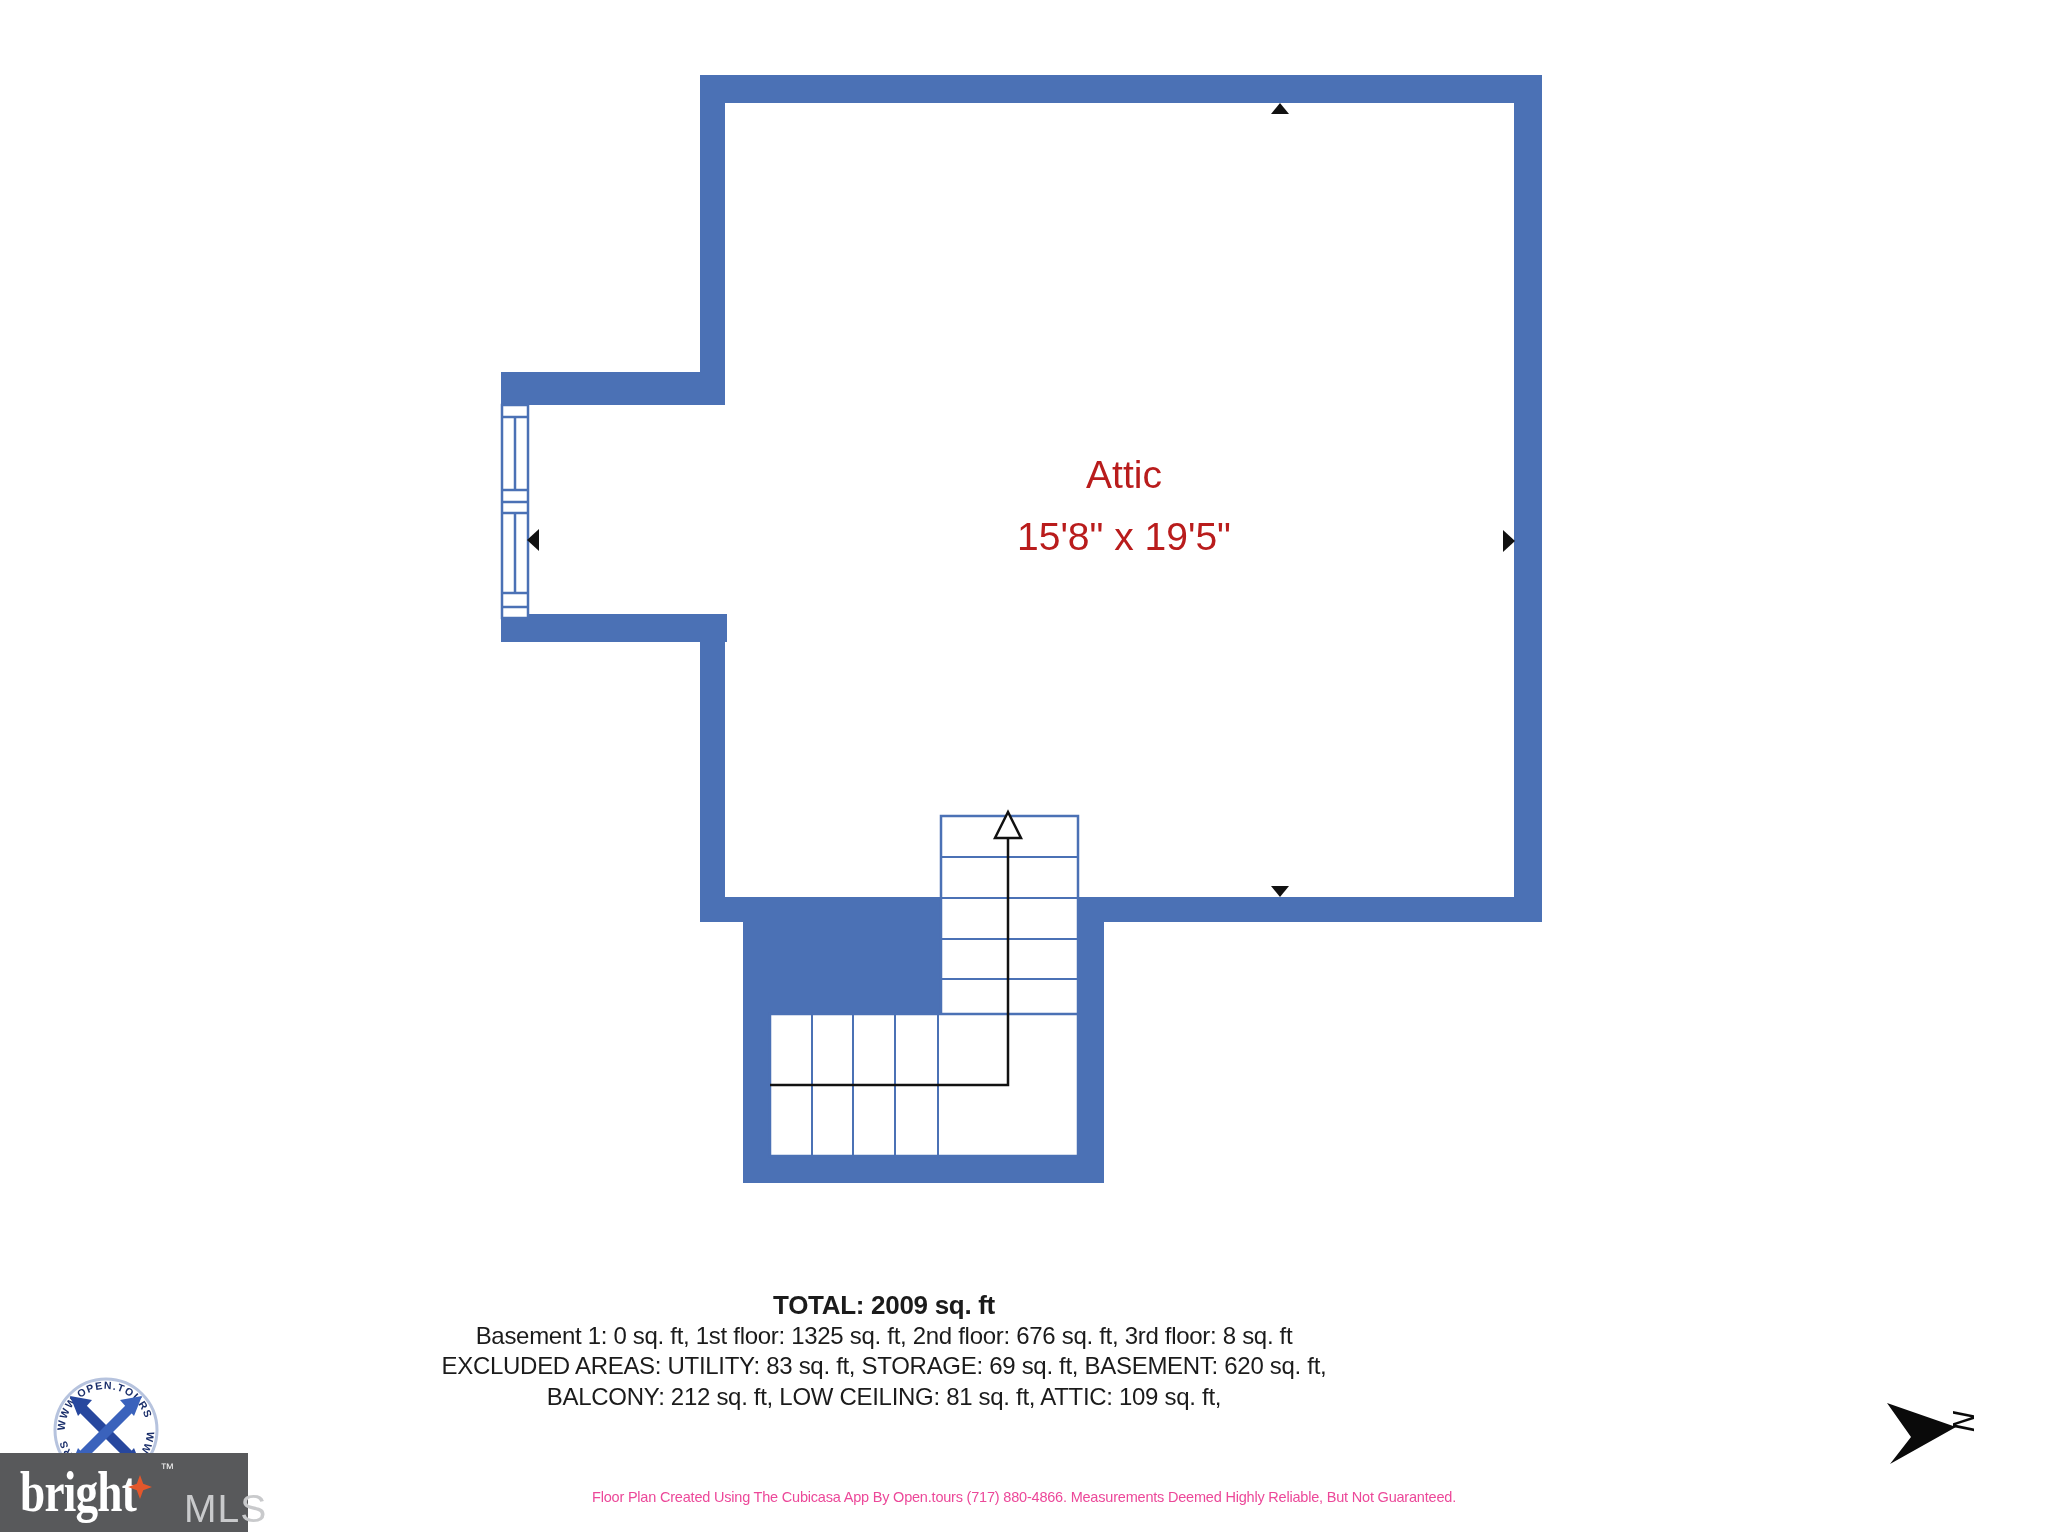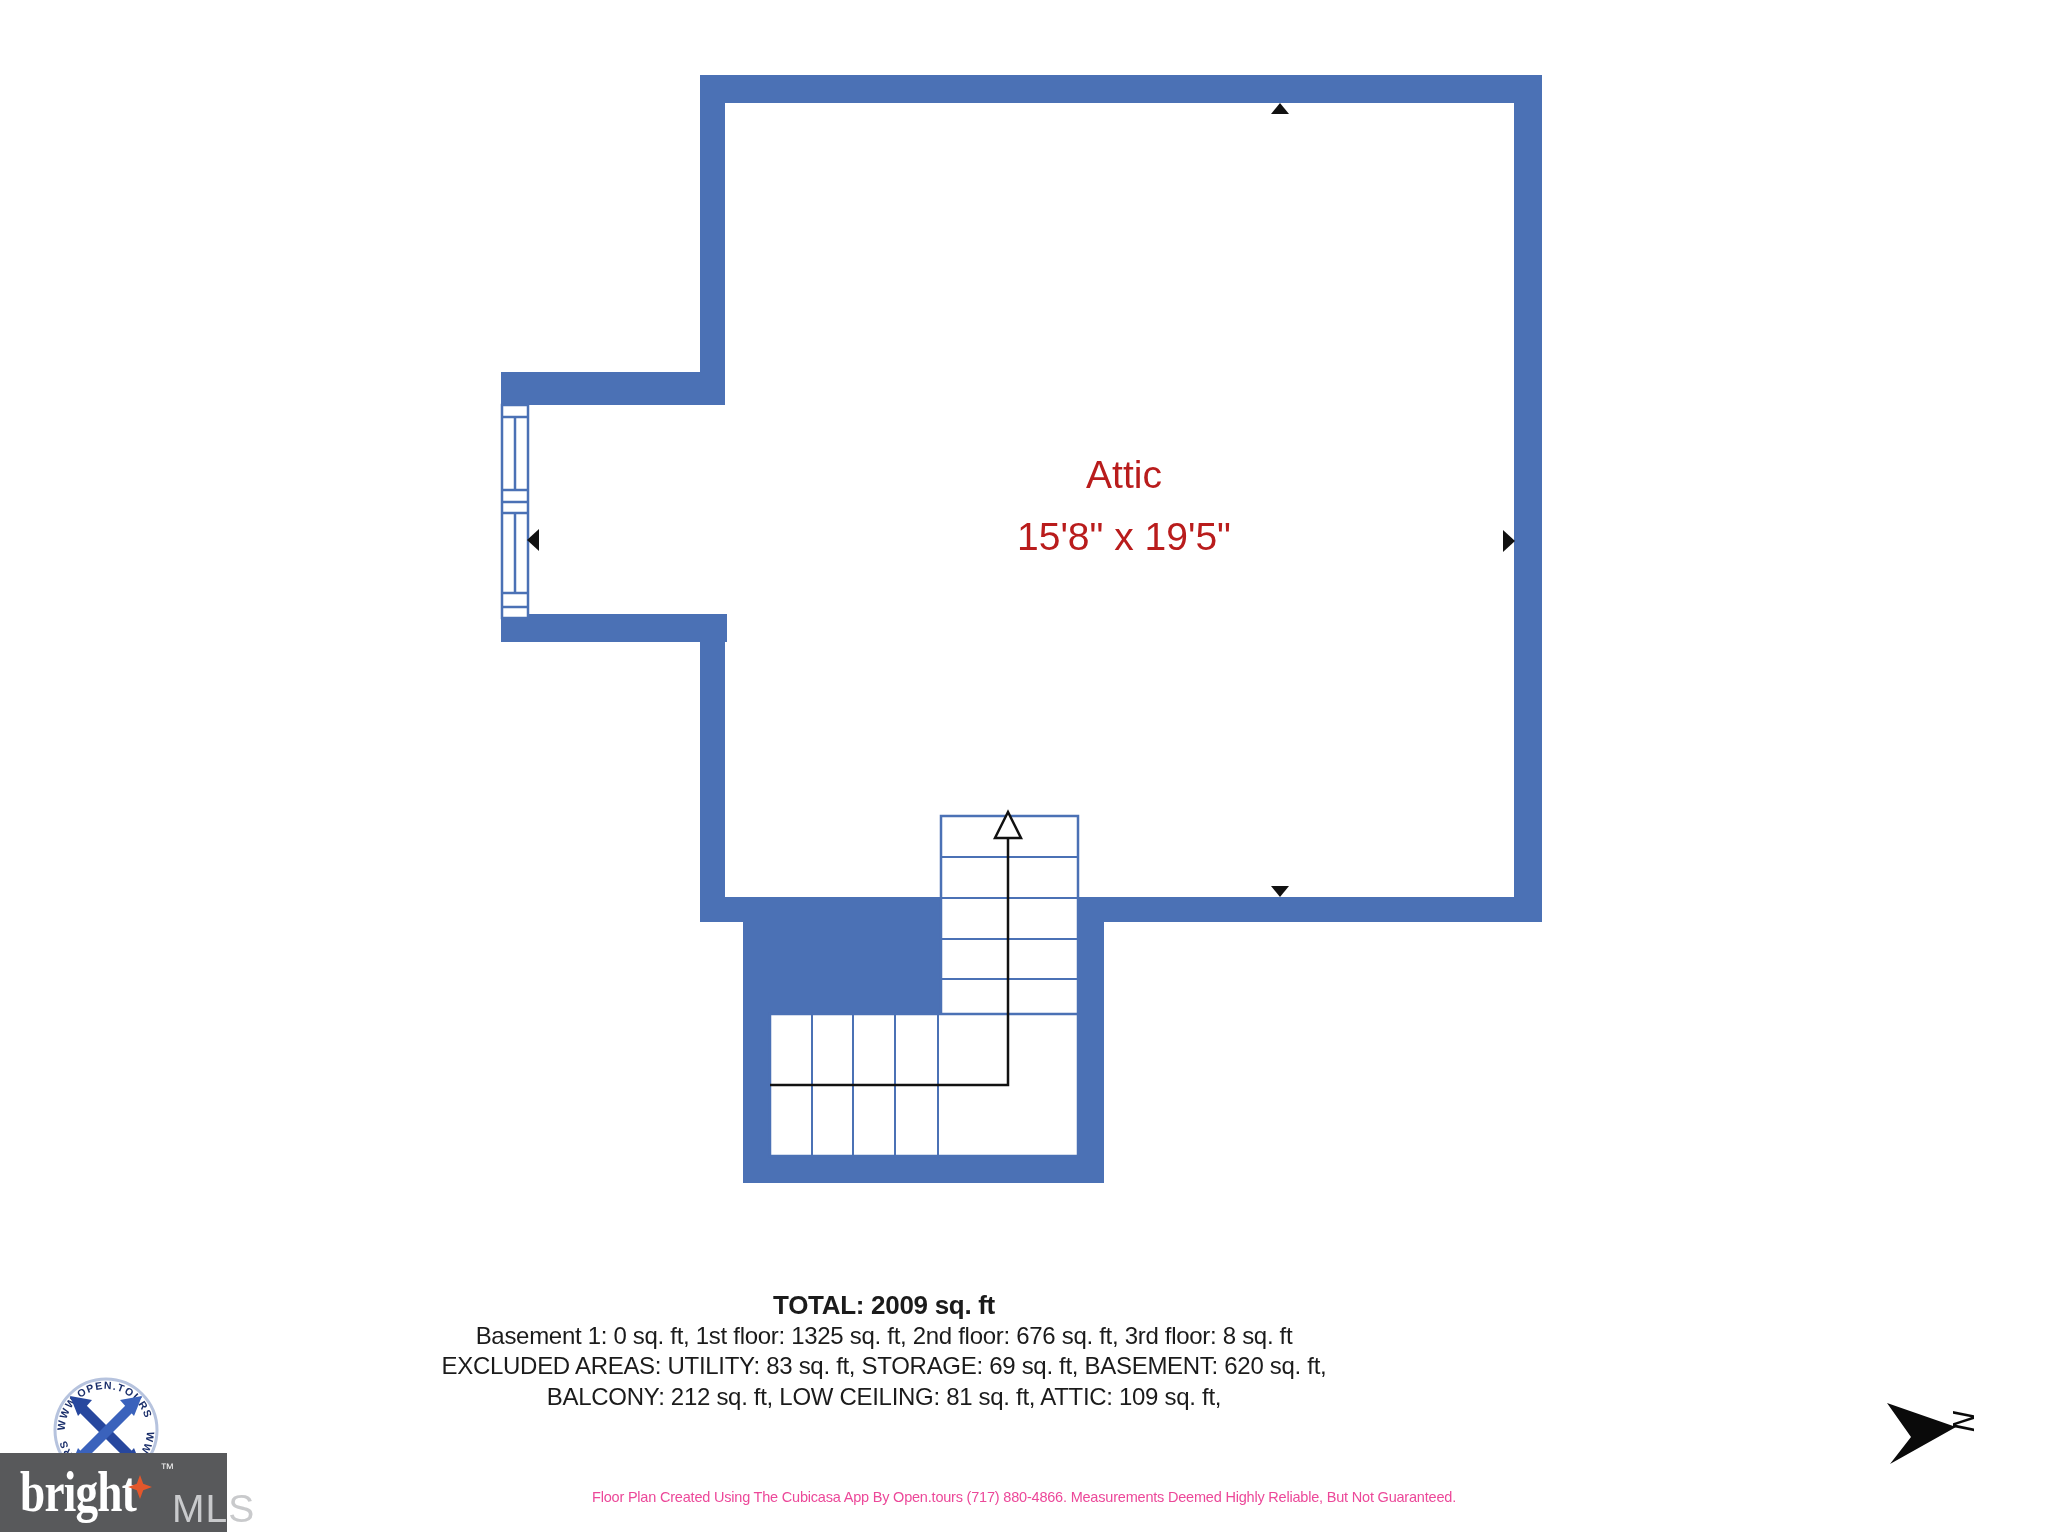--- a/index.html
+++ b/index.html
@@ -15,30 +15,30 @@
   .summary{
     position:absolute;left:0;top:1290px;width:1768px;text-align:center;
     color:#1b1b1b;font-size:24px;line-height:30.5px;letter-spacing:-0.3px;
   }
   .summary .total{font-weight:bold;font-size:26px;}
   .disclaimer{
     position:absolute;left:0;top:1489px;width:2048px;text-align:center;
     color:#ec4899;font-size:14.5px;letter-spacing:-0.2px;
   }
   .bright-box{
-    position:absolute;left:0;top:1453px;width:227px;height:79px;background:#58595b;z-index:3;
+    position:absolute;left:0;top:1453px;width:248px;height:79px;background:#58595b;z-index:3;
   }
   .bright-word{
     position:absolute;left:20px;top:10px;color:#ffffff;
     font-family:"Liberation Serif", serif;font-weight:bold;font-size:58px;line-height:58px;
     transform:scaleX(0.78);transform-origin:left top;letter-spacing:-1px;
   }
   .bright-tm{position:absolute;left:160px;top:7px;color:#eeeeee;font-size:14px;}
   .bright-mls{
-    position:absolute;left:172px;top:36px;color:#c9cacc;font-size:39px;line-height:39px;letter-spacing:1px;
+    position:absolute;left:184px;top:36px;color:#c9cacc;font-size:39px;line-height:39px;letter-spacing:1px;
   }
   .bright-star{position:absolute;left:128px;top:22px;width:24px;height:24px;}
   .compass-n{
     position:absolute;left:1952px;top:1404px;color:#0a0a0a;
     font-family:"DejaVu Sans", sans-serif;font-size:29px;font-style:italic;
     transform:rotate(90deg);transform-origin:center;
   }
 </style>
 </head>
 <body>

